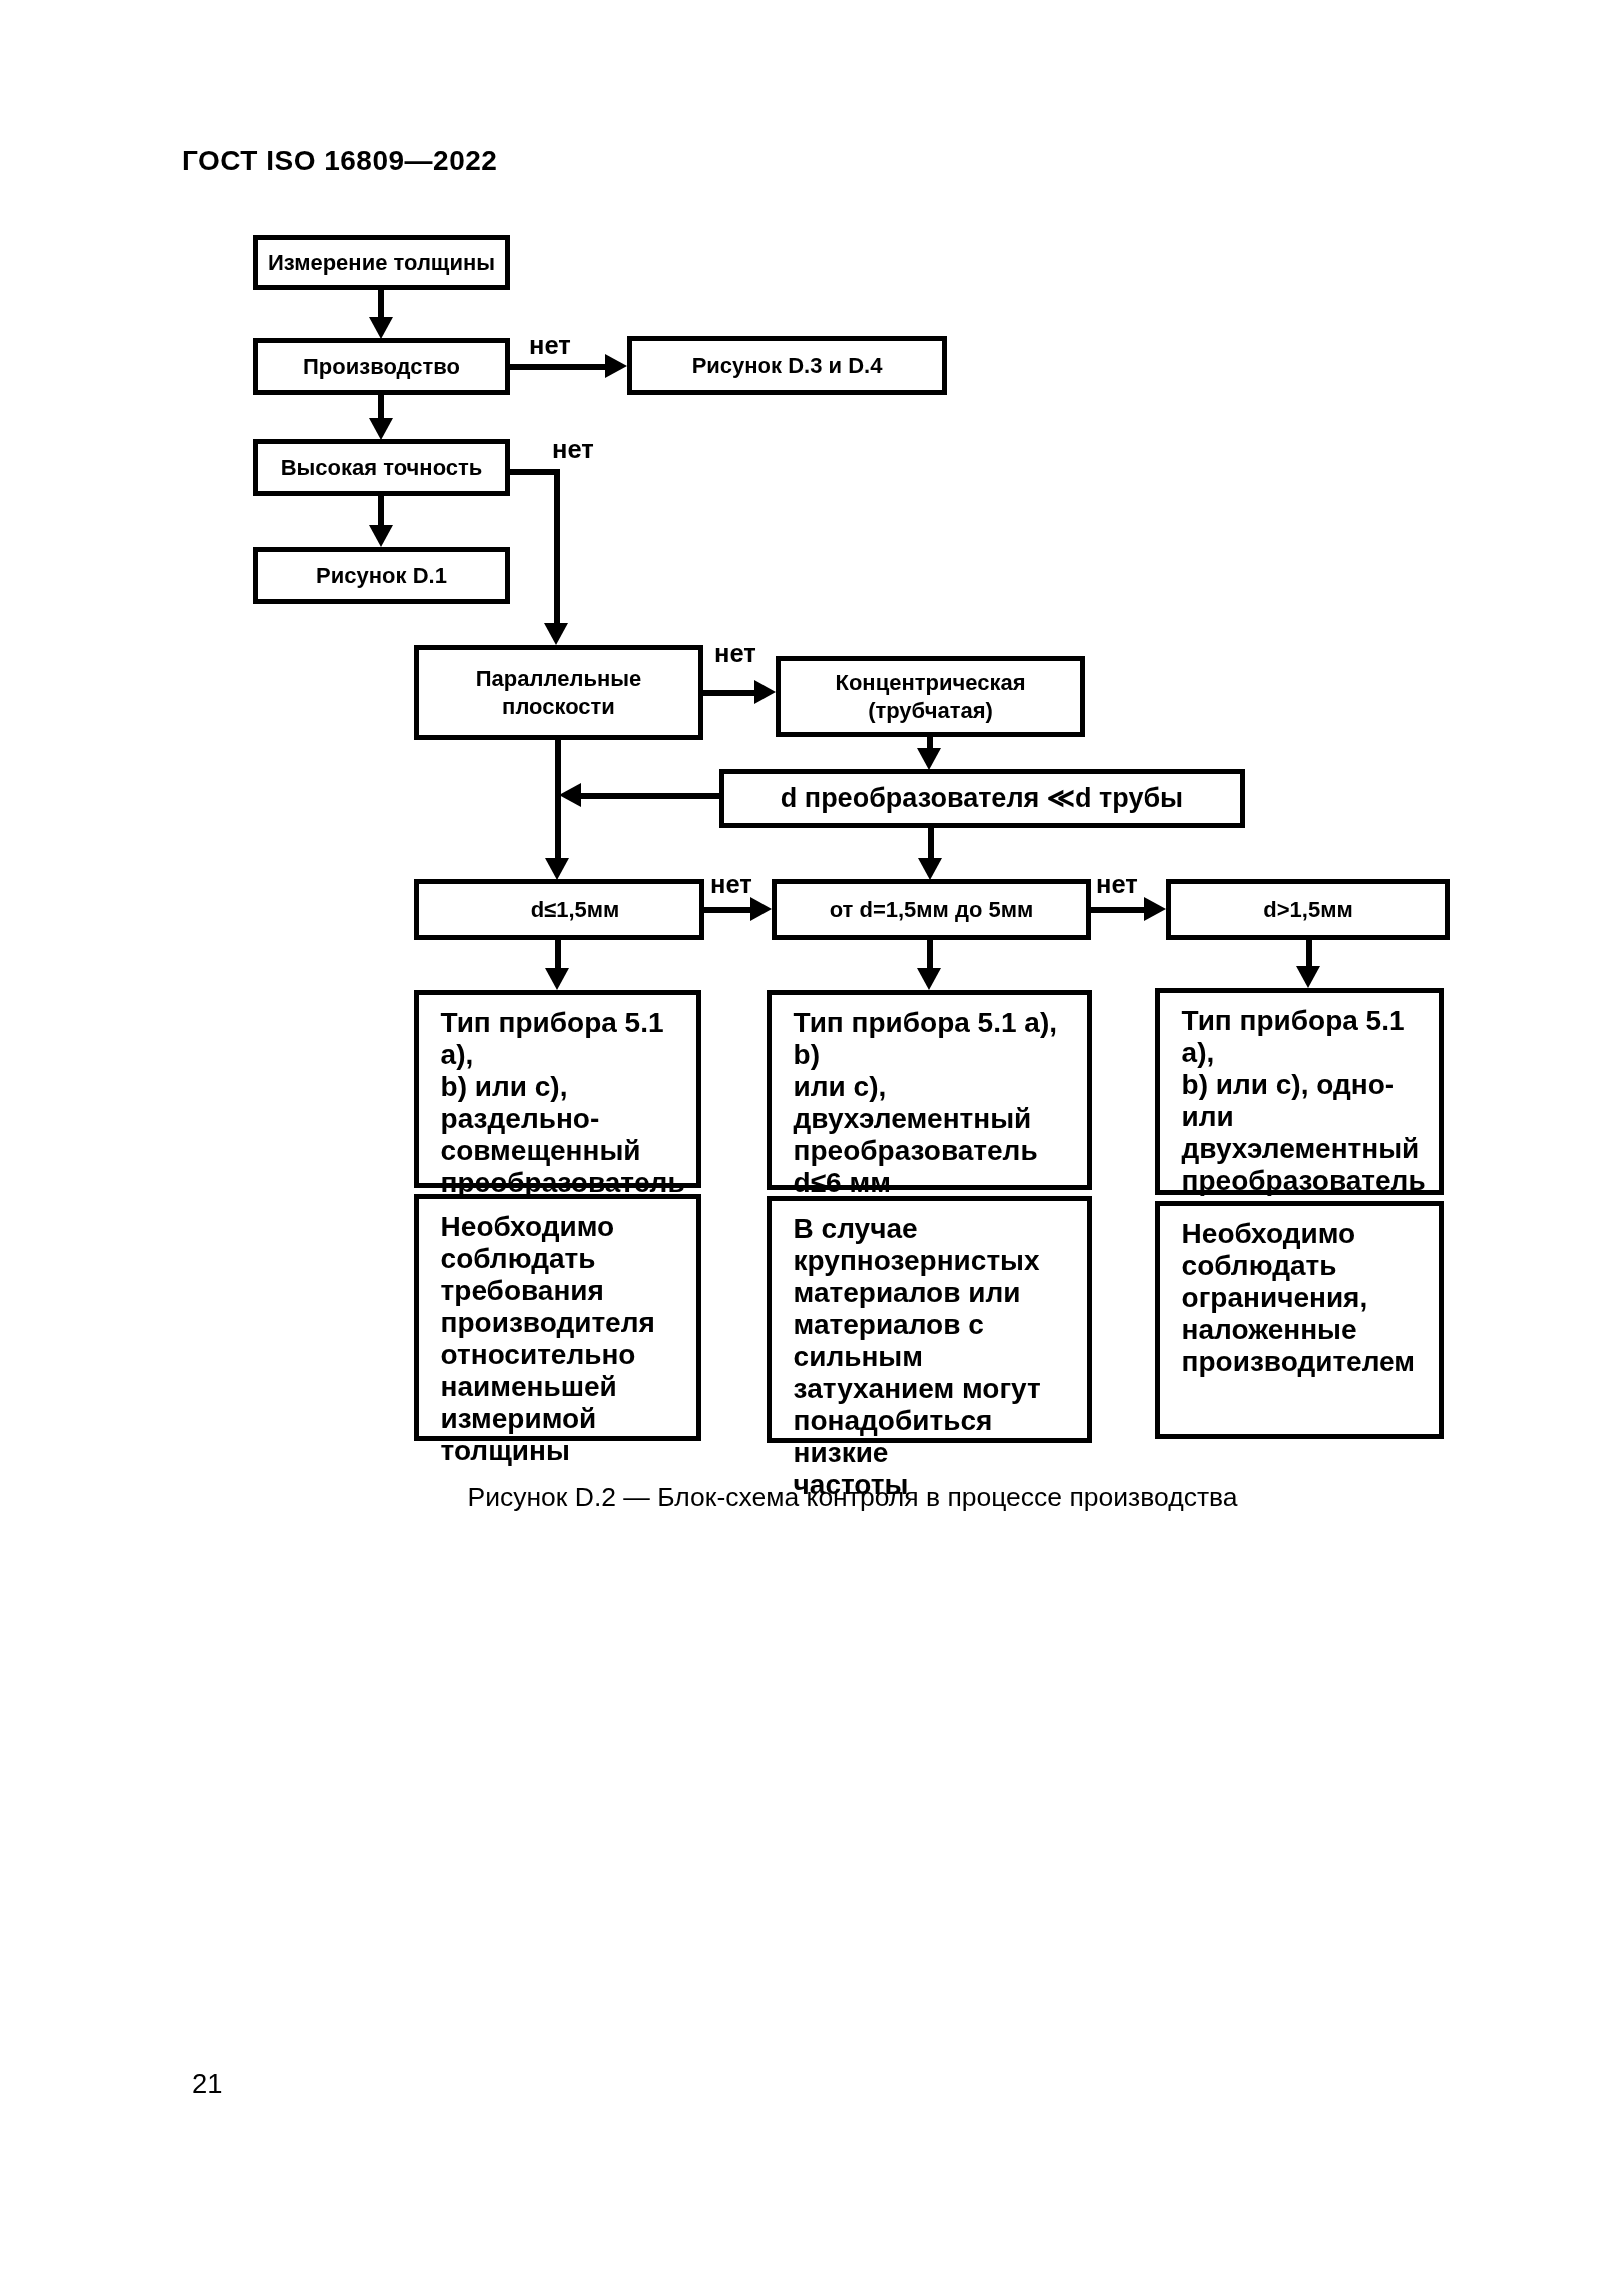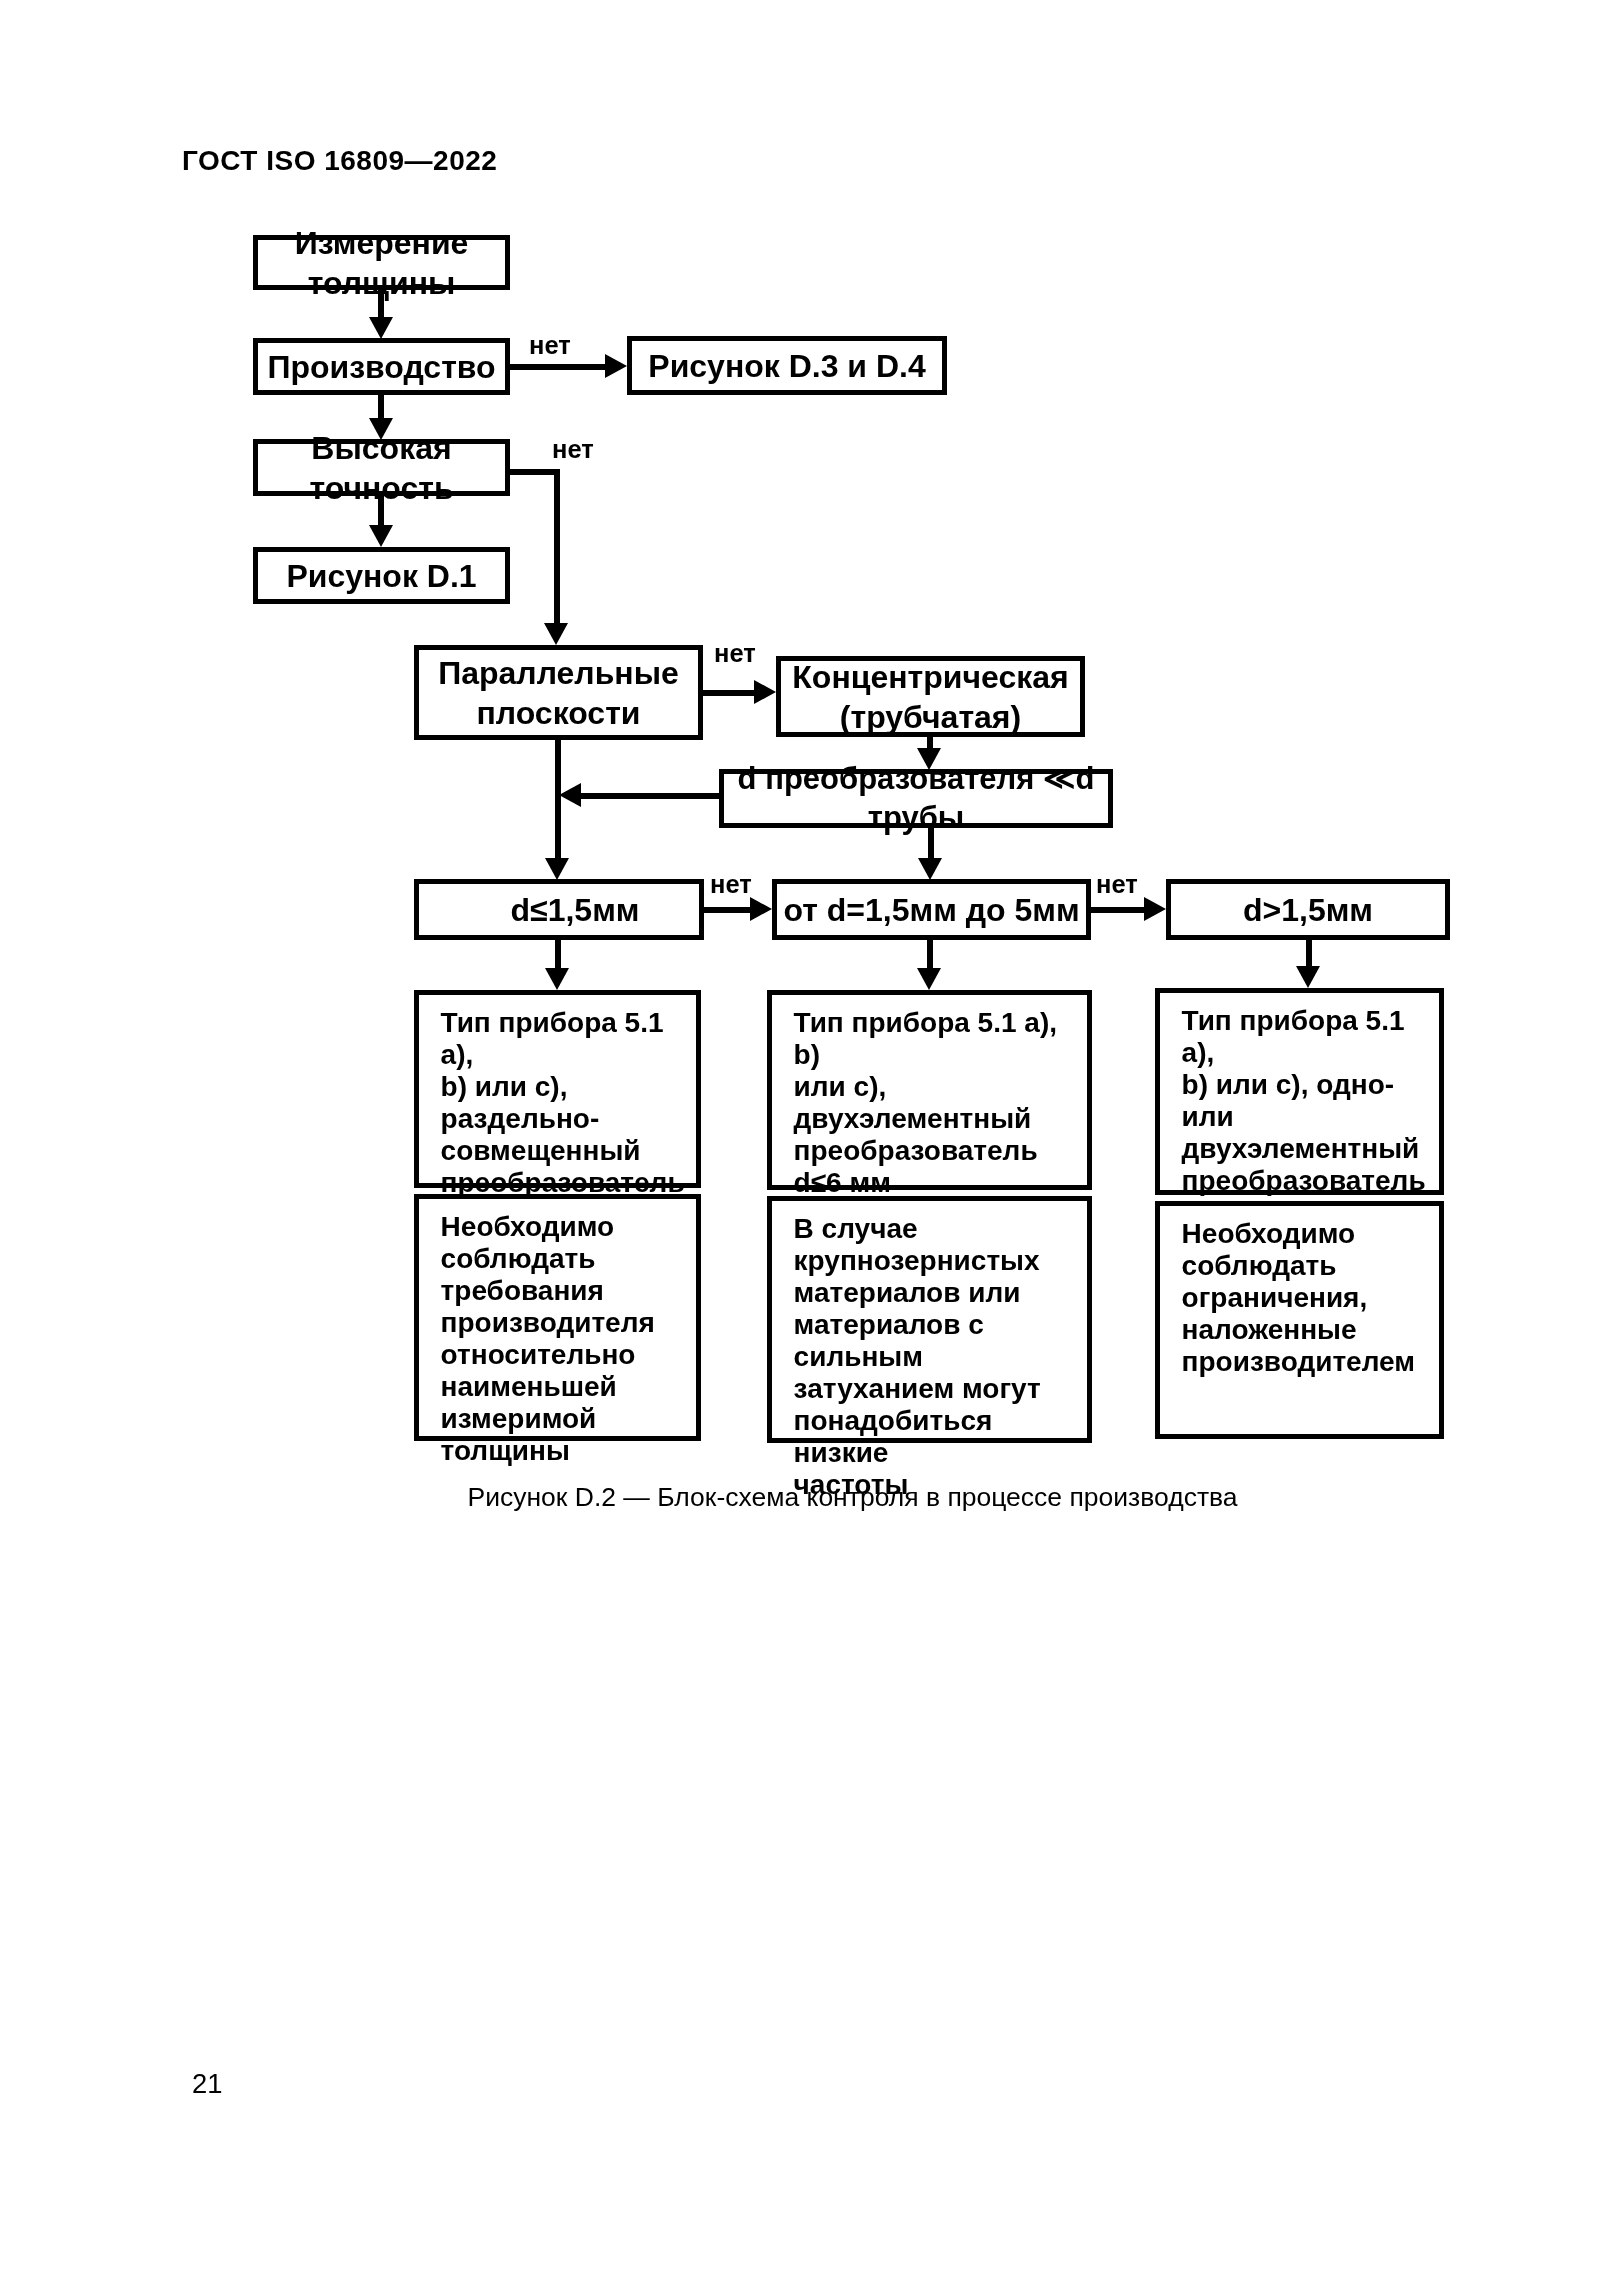--- a/index.html
+++ b/index.html
@@ -8,21 +8,21 @@
     font-family:"Liberation Sans", sans-serif; color:#000;
     overflow:hidden;
   }
   .hdr { position:absolute; font-weight:bold; font-size:28px; letter-spacing:0.5px; }
   .pagenum { position:absolute; font-size:27.4px; }
   .caption { position:absolute; font-size:26.5px; text-align:center; }
 
   .box {
     position:absolute; border:5.9px solid #000; box-sizing:border-box;
     display:flex; align-items:center; justify-content:center;
-    font-weight:bold; font-size:32px; line-height:1.25; text-align:center;
+    font-weight:bold; font-size:22px; line-height:1.25; text-align:center;
     white-space:pre-line; background:#fff;
   }
   .box.tl {
     align-items:flex-start; justify-content:flex-start; text-align:left;
     padding:11.8px 7.8px 0 21.6px; font-size:28px; line-height:32px;
   }
   .netlbl { position:absolute; font-weight:bold; font-size:25.5px; }
 
   .hline, .vline { position:absolute; background:#000; }
   .hline { height:5.9px; }
@@ -34,21 +34,21 @@
   .arr.left  { border-top:12.7px solid transparent; border-bottom:12.7px solid transparent; border-right:22.5px solid #000; }
 
   
   .n-izm      { left:253px; top:235px;  width:257px; height:55px; }
   .n-proizv   { left:253px; top:338px;  width:257px; height:57px; }
   .n-d34      { left:627px; top:336px;  width:320px; height:59px; }
   .n-toch     { left:253px; top:439px;  width:257px; height:57px; }
   .n-fd1      { left:253px; top:547px;  width:257px; height:57px; }
   .n-par      { left:414px; top:645px;  width:289px; height:95px; }
   .n-konc     { left:776px; top:656px;  width:309px; height:81px; }
-  .n-dpreo    { left:719px; top:769px;  width:394px; height:59px; font-size:31px; }
+  .n-dpreo    { left:719px; top:769px;  width:526px; height:59px; font-size:27px; }
   .n-d15      { left:414px; top:879px;  width:290px; height:61px;padding-left:32px; }
   .n-d155     { left:772px; top:879px;  width:319px; height:61px; }
   .n-dgt15    { left:1166px; top:879px; width:284px; height:61px; }
   .n-ltop     { left:414px;  top:990px; width:287px; height:198px; }
   .n-lbot     { left:414px;  top:1194px; width:287px; height:247px; }
   .n-mtop     { left:767px;  top:990px; width:325px; height:200px; }
   .n-mbot     { left:767px;  top:1196px; width:325px; height:247px; }
   .n-rtop     { left:1155px; top:988px; width:289px; height:207px; }
   .n-rbot     { left:1155px; top:1201px; width:289px; height:238px; }
 </style>

